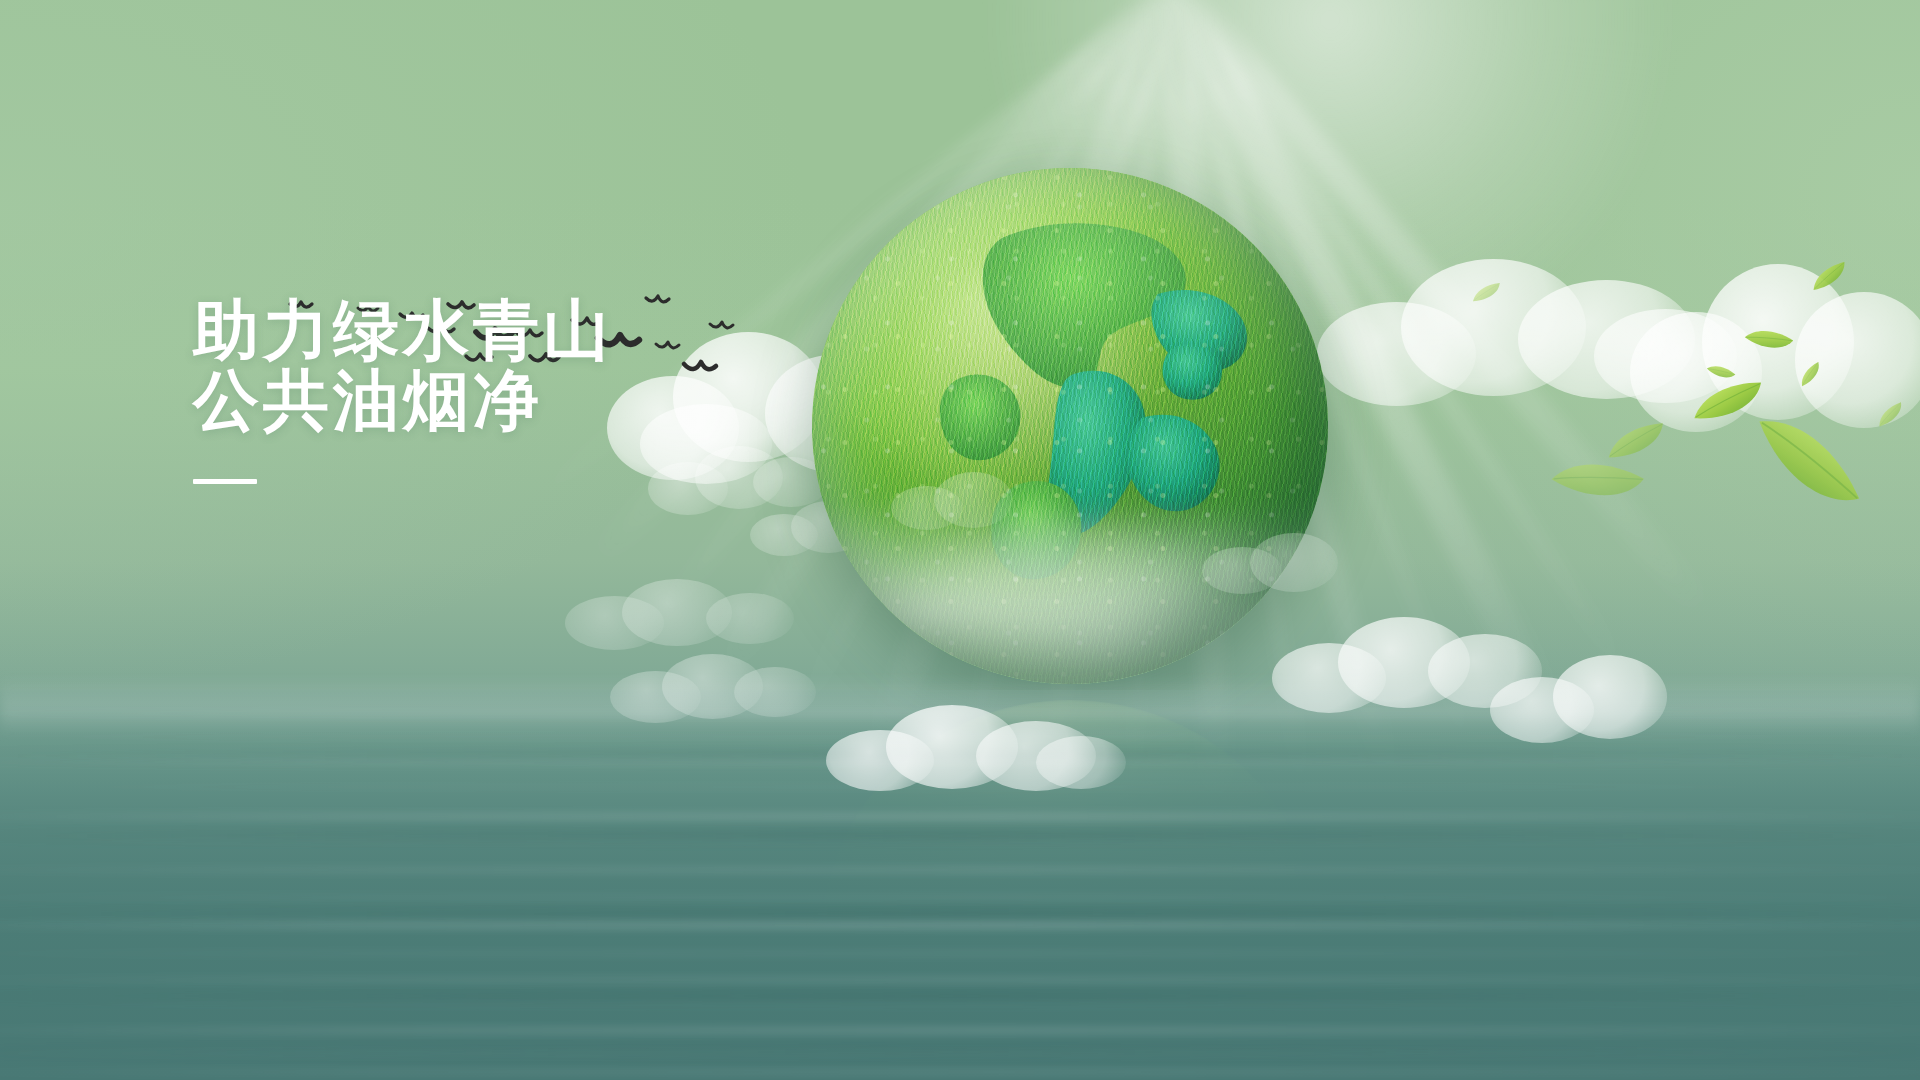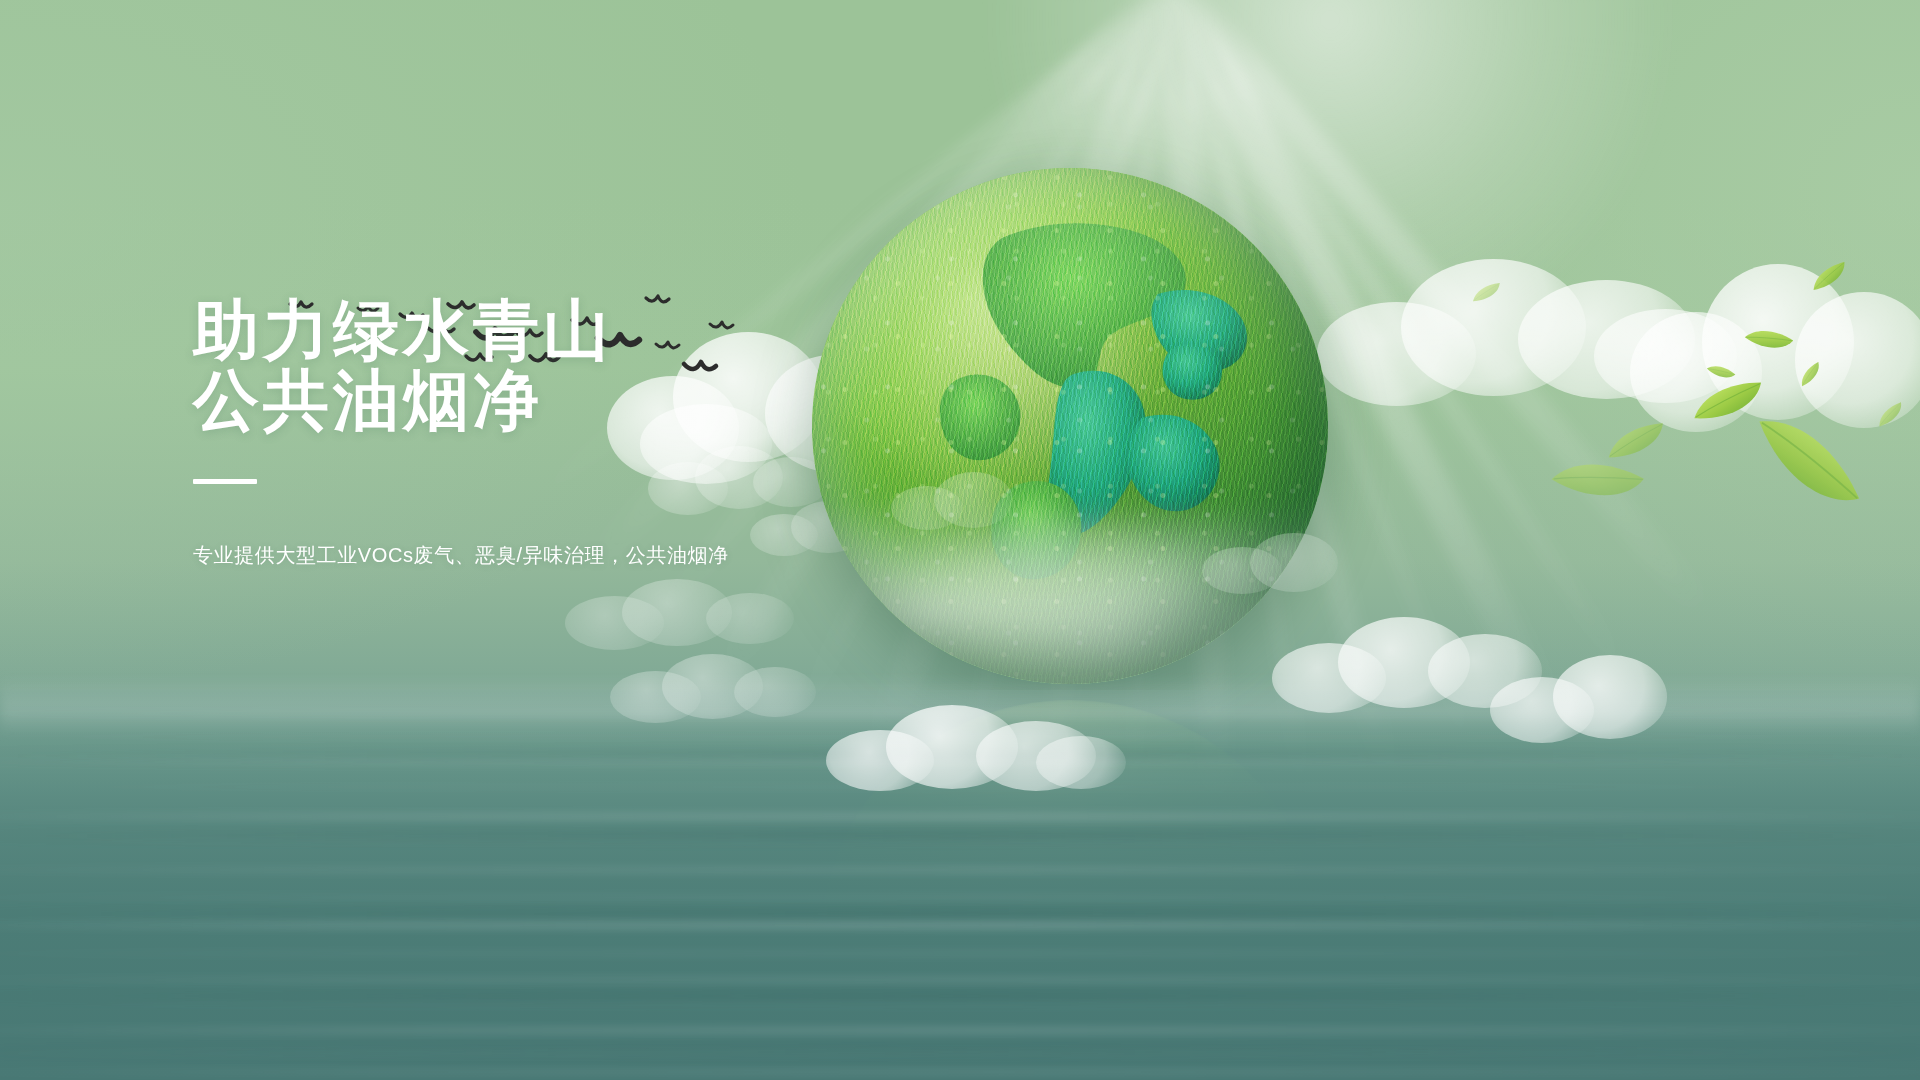--- a/index.html
+++ b/index.html
@@ -487,17 +487,16 @@
           <path d="M4 29 C30 20 66 12 95 7" stroke="#73b23a" stroke-width="1.4" fill="none" opacity=".7"></path>
         </svg>
       </div>
     </div>
 
   <div id="copy">
     <div class="headline">助力绿水青山</div>
     <div class="headline second">公共油烟净</div>
     <div class="divider"></div>
     <div class="desc">
-      <div>专业提供大型工业VOCs废气、恶臭/异味治理，公共油烟净</div>
     </div>
   </div>
 
 </div>
 
 </body></html>

